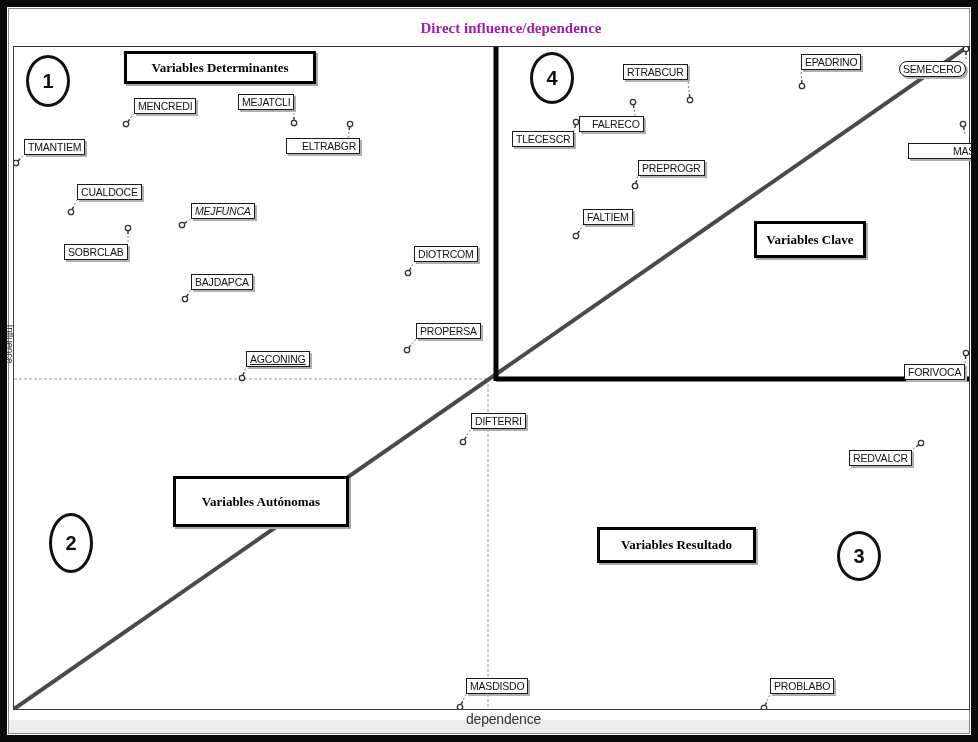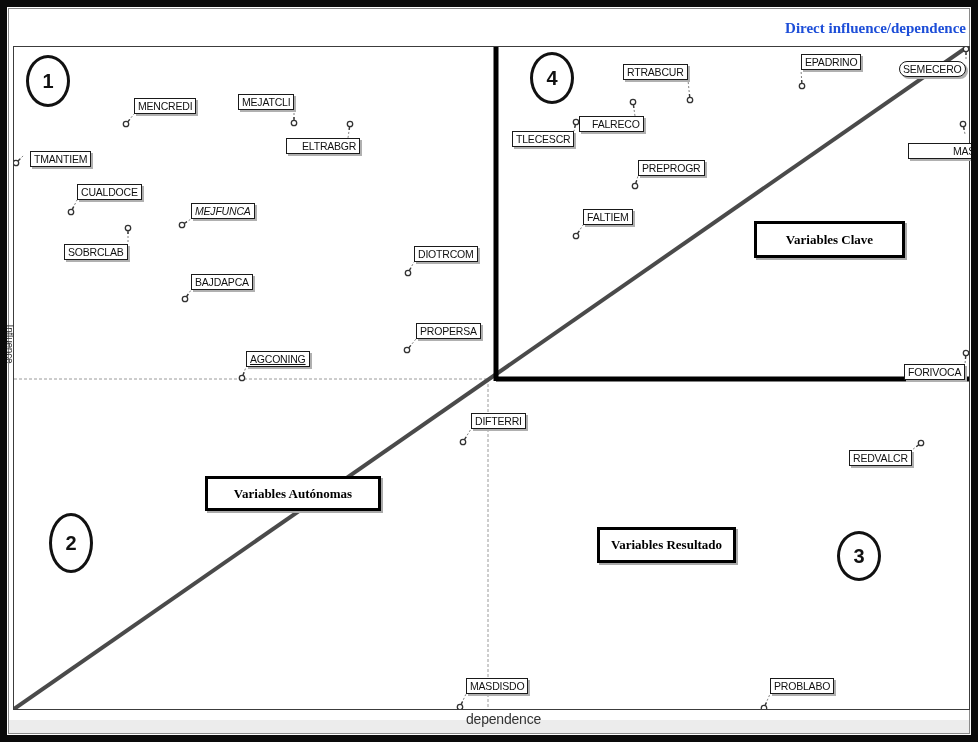--- a/index.html
+++ b/index.html
@@ -4,22 +4,22 @@
 <style>
   html,body{margin:0;padding:0;}
   body{
     width:978px;height:742px;position:relative;overflow:hidden;
     background:#ffffff;font-family:"Liberation Sans",sans-serif;
   }
   .outer-frame{position:absolute;inset:0;border:7px solid #0a0a0a;z-index:10;pointer-events:none;}
   .inner-frame{position:absolute;inset:8px;border:1px solid #8a8a8a;z-index:1;pointer-events:none;}
   .bottom-strip{position:absolute;left:9px;right:9px;bottom:9px;height:13px;background:#ececec;z-index:0;}
   .chart-title{
-    position:absolute;top:20px;left:56px;width:910px;text-align:right;
-    font:bold 15px "Liberation Serif",serif;color:#1d4ed8;z-index:3;
+    position:absolute;top:20px;left:56px;width:910px;text-align:center;
+    font:bold 15px "Liberation Serif",serif;color:#a21caf;z-index:3;
   }
   #plot{
     position:absolute;background:#fff;border:1px solid #3c3c3c;z-index:2;
   }
   #plot svg{position:absolute;left:0;top:0;z-index:2;}
   .var-label{
     position:absolute;background:#fff;border:1px solid #1a1a1a;
     padding:1px 3px;font-size:10.5px;line-height:12px;letter-spacing:-0.2px;color:#111;
     box-shadow:2px 2px 0 #b0b0b0;white-space:nowrap;z-index:5;
   }
@@ -125,21 +125,21 @@
       <line x1="907" y1="396" x2="898" y2="403" stroke="#808080" stroke-width="1" stroke-dasharray="2,2"></line>
       <line x1="907" y1="396" x2="902.263886695742" y2="399.6836436810895" stroke="#3a3a3a" stroke-width="1.4"></line>
       <circle cx="907" cy="396" r="2.7" fill="#fff" stroke="#333" stroke-width="1.3"></circle>
       <line x1="446" y1="660" x2="452" y2="647" stroke="#808080" stroke-width="1" stroke-dasharray="2,2"></line>
       <line x1="446" y1="660" x2="448.5143490647705" y2="654.5522436929973" stroke="#3a3a3a" stroke-width="1.4"></line>
       <circle cx="446" cy="660" r="2.7" fill="#fff" stroke="#333" stroke-width="1.3"></circle>
       <line x1="750" y1="661" x2="756" y2="647" stroke="#808080" stroke-width="1" stroke-dasharray="2,2"></line>
       <line x1="750" y1="661" x2="752.363515791475" y2="655.4851298198917" stroke="#3a3a3a" stroke-width="1.4"></line>
       <circle cx="750" cy="661" r="2.7" fill="#fff" stroke="#333" stroke-width="1.3"></circle>
     </svg>
-    <div class="var-label" style="left: 16px; top: 92px; margin-top: 12px;">TMANTIEM</div>
+    <div class="var-label" style="left: 10px; top: 92px;">TMANTIEM</div>
     <div class="var-label" style="left: 120px; top: 51px;">MENCREDI</div>
     <div class="var-label" style="left: 224px; top: 47px;">MEJATCLI</div>
     <div class="var-label" style="left: 272px; top: 91px; padding-left: 15px;">ELTRABGR</div>
     <div class="var-label" style="left: 63px; top: 137px;">CUALDOCE</div>
     <div class="var-label" style="left: 177px; top: 156px; font-style: italic;">MEJFUNCA</div>
     <div class="var-label" style="left: 50px; top: 197px;">SOBRCLAB</div>
     <div class="var-label" style="left: 177px; top: 227px;">BAJDAPCA</div>
     <div class="var-label" style="left: 400px; top: 199px;">DIOTRCOM</div>
     <div class="var-label" style="left: 402px; top: 276px;">PROPERSA</div>
     <div class="var-label" style="left: 232px; top: 304px; text-decoration: underline;">AGCONING</div>
@@ -153,16 +153,17 @@
     <div class="var-label" style="left: 624px; top: 113px;">PREPROGR</div>
     <div class="var-label" style="left: 569px; top: 162px;">FALTIEM</div>
     <div class="var-label" style="left: 890px; top: 317px;">FORIVOCA</div>
     <div class="var-label" style="left: 835px; top: 403px;">REDVALCR</div>
     <div class="var-label" style="left: 452px; top: 631px;">MASDISDO</div>
     <div class="var-label" style="left: 756px; top: 631px;">PROBLABO</div>
     <div class="q-circle" style="left: 12px; top: 8px; width: 44px; height: 52px;">1</div>
     <div class="q-circle" style="left: 516px; top: 5px; width: 44px; height: 52px;">4</div>
     <div class="q-circle" style="left: 35px; top: 466px; width: 44px; height: 60px;">2</div>
     <div class="q-circle" style="left: 823px; top: 484px; width: 44px; height: 50px;">3</div>
-    <div class="q-title" style="left: 740px; top: 174px; width: 151px; height: 37px;">Variables Clave</div>
-    <div class="q-title" style="left: 159px; top: 429px; width: 176px; height: 35px; margin-left: 32px;">Variables Autónomas</div>
-    <div class="q-title" style="left: 583px; top: 480px; width: 139px; height: 36px;">Variables Resultado</div>
+    <div class="q-title" style="left: 110px; top: 4px; width: 192px; height: 33px;">Variables Determinantes</div>
+    <div class="q-title" style="left: 740px; top: 174px; width: 112px; height: 37px;">Variables Clave</div>
+    <div class="q-title" style="left: 159px; top: 429px; width: 176px; height: 51px;">Variables Autónomas</div>
+    <div class="q-title" style="left: 583px; top: 480px; width: 159px; height: 36px;">Variables Resultado</div>
   </div>
 
 </body></html>

